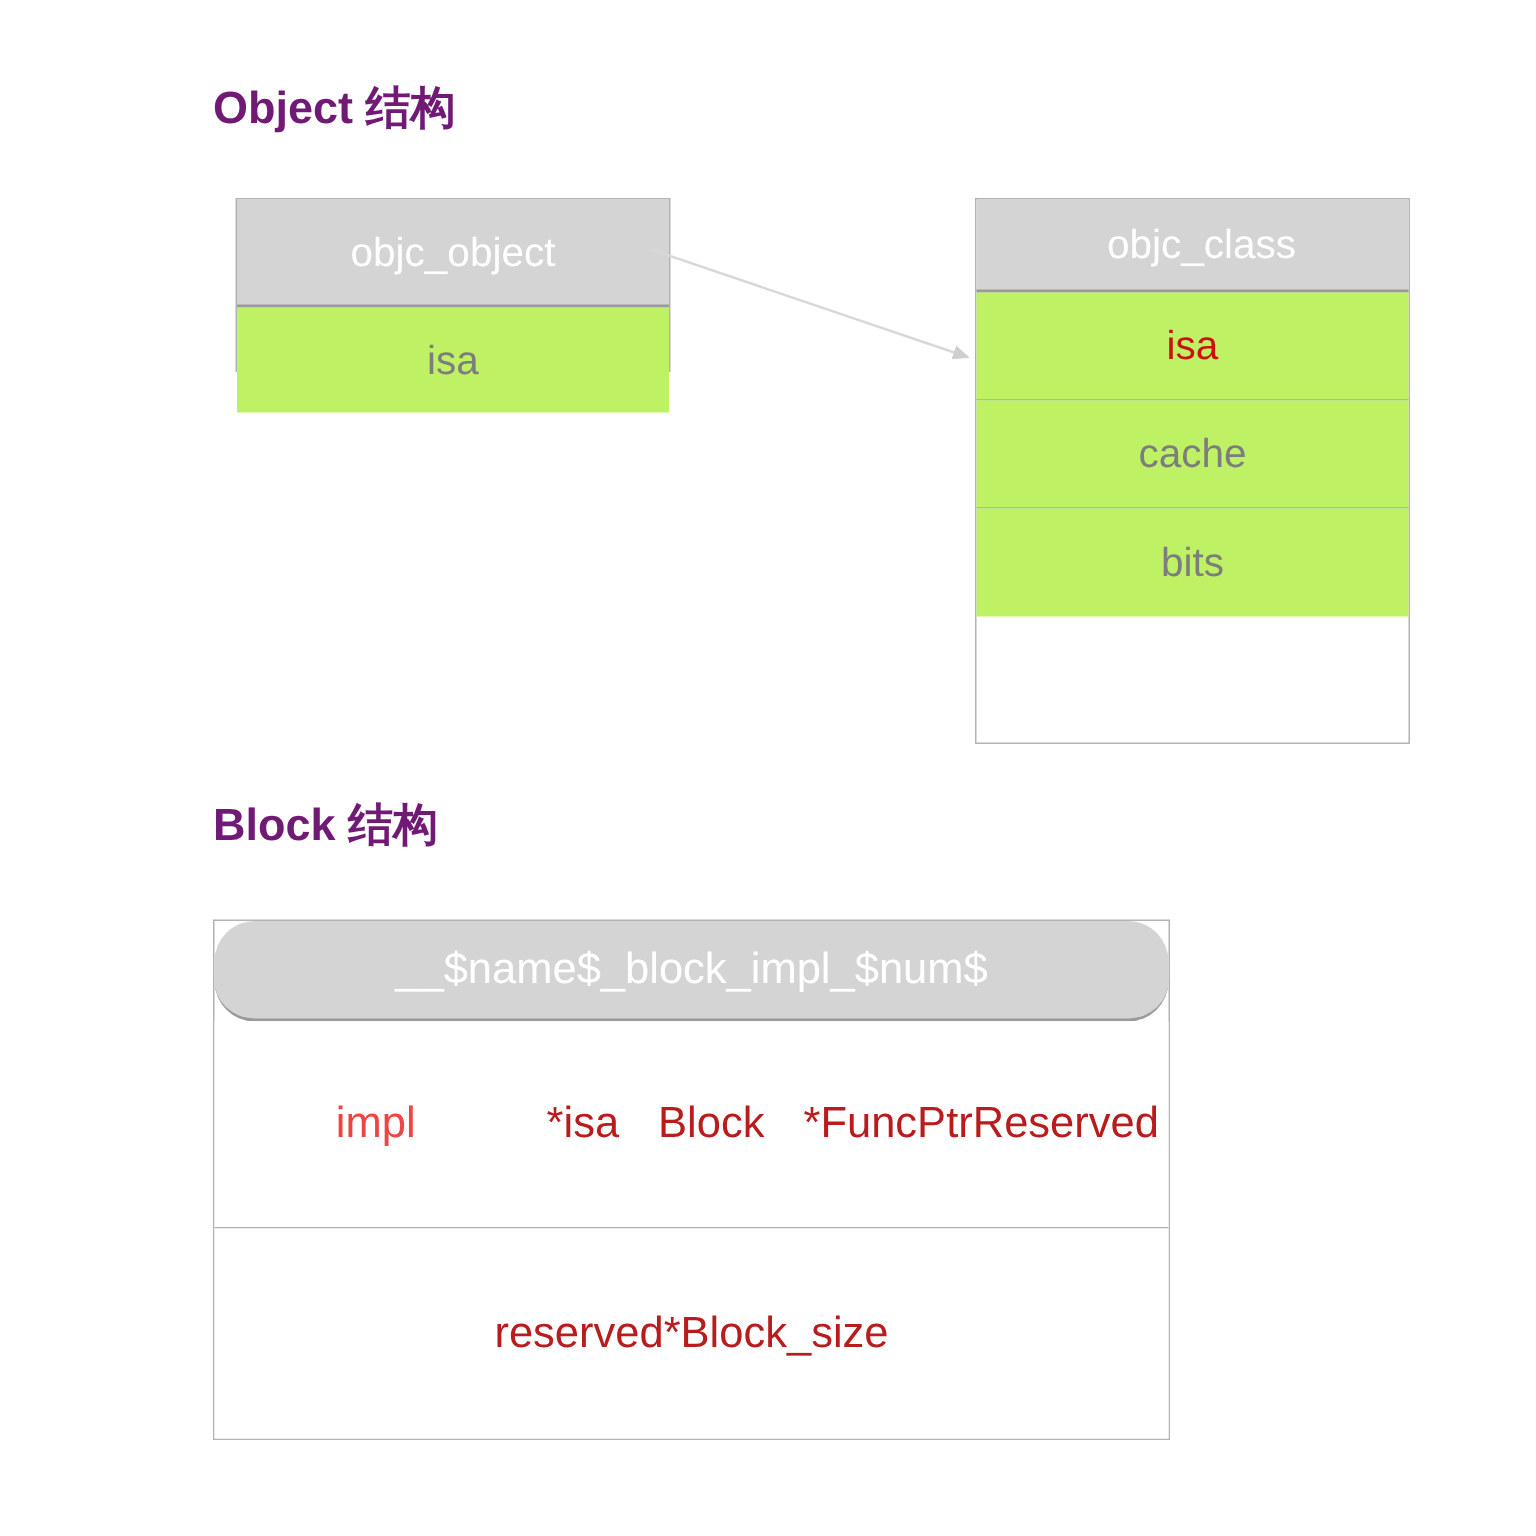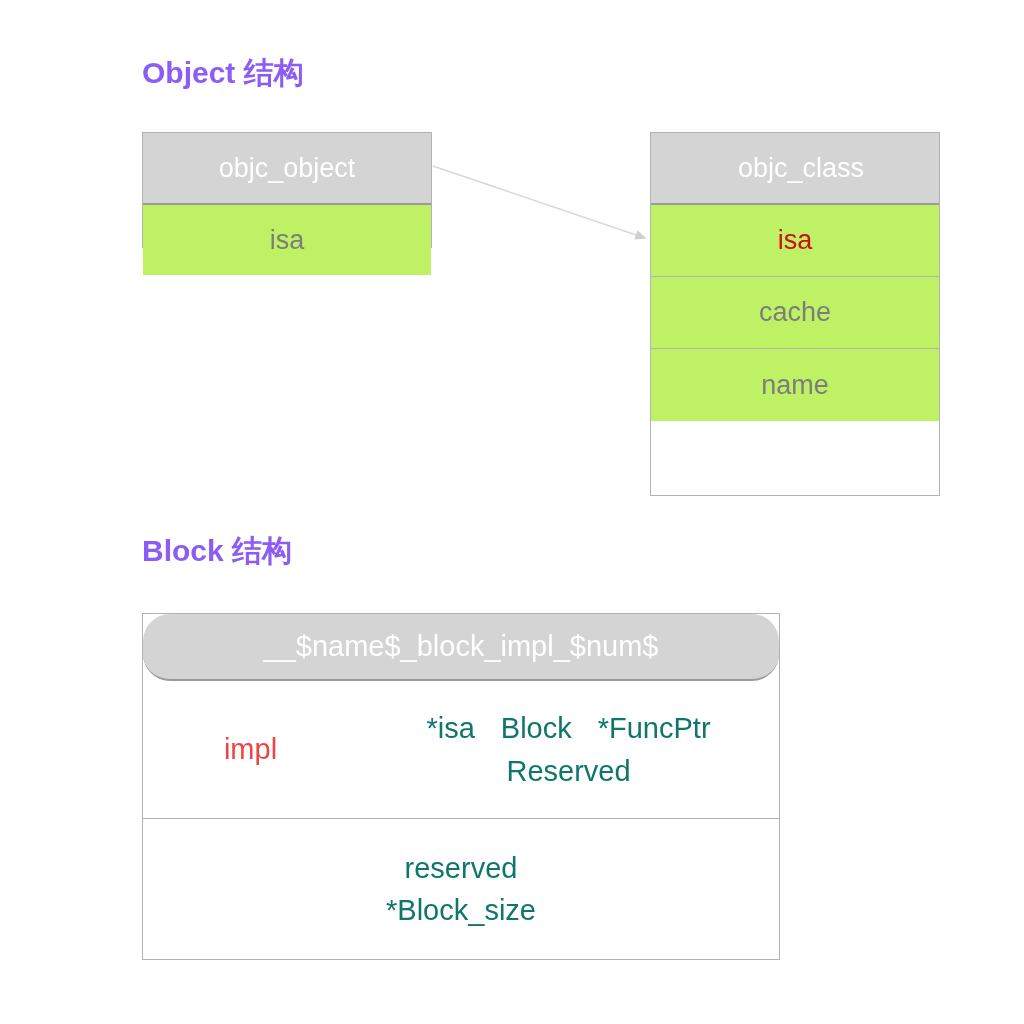--- a/index.html
+++ b/index.html
@@ -20,21 +20,21 @@
     left: 0; top: 0;
     width: 1024px;
     height: 1024px;
   }
 
   
   .section-title {
     position: absolute;
     font-size: 30px;
     font-weight: bold;
-    color: #8b5cf6;
+    color: #701a75;
     letter-spacing: 0px;
     white-space: nowrap;
     line-height: 1;
   }
   #title-object { left: 142px; top: 58px; }
   #title-block  { left: 142px; top: 536px; }
 
   
   .struct {
     position: absolute;
@@ -61,32 +61,32 @@
     justify-content: center;
     font-size: 27px;
     color: #7d7d7d;
     background: #bef264;
   }
   .struct .row:last-child { border-bottom: none; }
   .struct .row.accent { color: #cc1013; }
 
   
   #objc-object {
-    left: 142px; top: 132px;
+    left: 157px; top: 132px;
     width: 290px; height: 116px;
   }
   #objc-object .hdr { height: 72px; }
   #objc-object .row { height: 70px; }
 
   
   #objc-class {
     left: 650px; top: 132px;
     width: 290px; height: 364px;
   }
-  #objc-class .hdr { height: 72px; padding-left: 12px; }
+  #objc-class .hdr { height: 62px; padding-left: 12px; }
   #objc-class .row { height: 72px; }
 
   
   #isa-arrow {
     position: absolute;
     left: 420px; top: 150px;
     width: 245px; height: 110px;
     pointer-events: none;
   }
 
@@ -112,24 +112,24 @@
     flex: 0 0 215px;
     display: flex;
     align-items: center;
     justify-content: center;
     font-size: 29px;
     color: #ef4444;
   }
   .block-right {
     flex: 1 1 auto;
     display: flex;
-    flex-direction: column;
+    flex-direction: row;
     align-items: center;
     justify-content: center;
-    color: #0f766e;
+    color: #b91c1c;
     font-size: 29px;
     line-height: 1.45;
   }
   .block-right .line1 {
     display: flex;
     gap: 26px;
     white-space: nowrap;
   }
   .block-right .line2 { white-space: nowrap; }
 </style>
@@ -151,21 +151,21 @@
         <path d="M0,0 L7,3 L0,6 z" fill="#cfcfcf"></path>
       </marker>
     </defs>
     <line x1="13" y1="16" x2="225" y2="88" stroke="#d8d8d8" stroke-width="1.6" marker-end="url(#arrowhead)"></line>
   </svg>
 
   <div class="struct" id="objc-class">
     <div class="hdr">objc_class</div>
     <div class="row accent">isa</div>
     <div class="row">cache</div>
-    <div class="row">name</div>
+    <div class="row">bits</div>
   </div>
 
   <div class="section-title" id="title-block">Block 结构</div>
 
   <div class="struct" id="block-struct">
     <div class="hdr">__$name$_block_impl_$num$</div>
 
     <div class="block-row" id="block-row-impl">
       <div class="block-left">impl</div>
       <div class="block-right">

